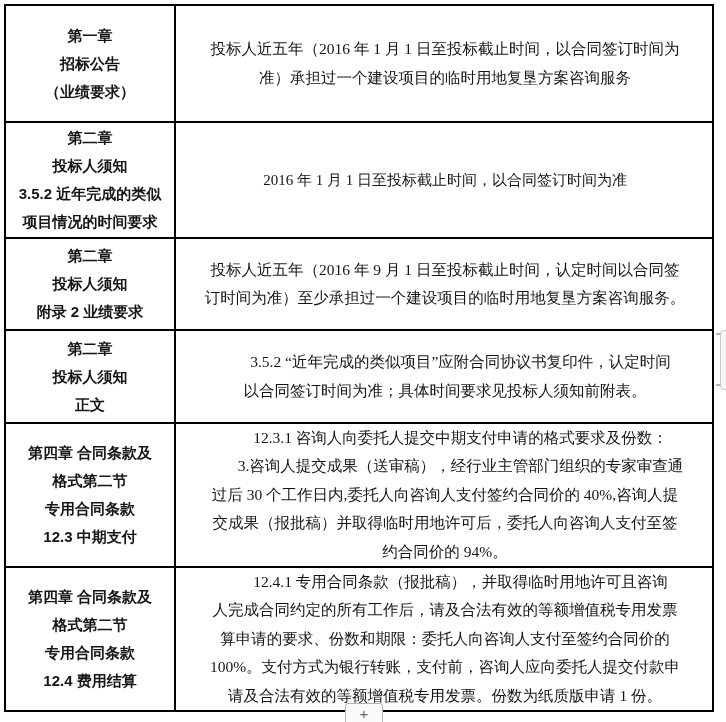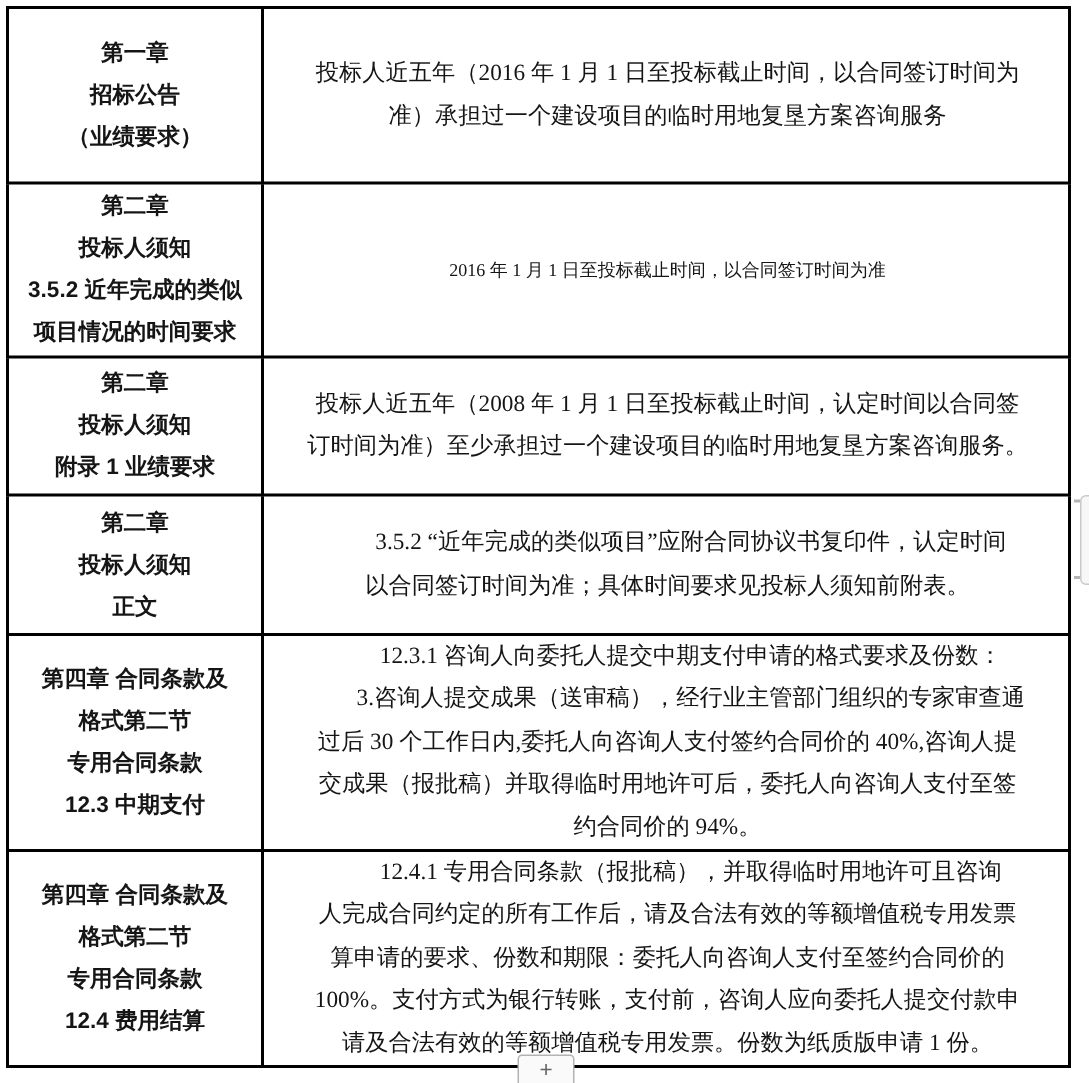--- a/index.html
+++ b/index.html
@@ -31,21 +31,21 @@
     font-weight:bold;
     font-size:15px;
   }
   .cell-left .line{line-height:28px;white-space:nowrap;}
   .cell-right{
     padding:0 5px 0 7px;
     font-size:15.5px;
     text-align:center;
   }
   .cell-right .line{line-height:28.4px;white-space:nowrap;overflow:hidden;}
-  tr.content-sm .cell-right{font-size:12px;border-radius:21px;}
+  tr.content-sm .cell-right{font-size:15px;border-radius:21px;}
   .add-btn{
     position:absolute;left:345px;top:703px;width:38px;height:22px;
     background:#fafafa;border:1px solid #b3b3b3;border-radius:3px;
     color:#666666;font-size:15px;line-height:18px;text-align:center;
     font-family:"Liberation Sans", sans-serif;padding:0;cursor:pointer;
   }
   .scroll-thumb{
     position:absolute;left:720px;top:330px;width:14px;height:58px;
     background:#f7f7f7;border:1px solid #c9c9c9;border-radius:4px;
   }
@@ -83,24 +83,24 @@
           <div class="line">项目情况的时间要求</div>
         </td>
         <td class="cell-right">
           <div class="line">2016 年 1 月 1 日至投标截止时间，以合同签订时间为准</div>
         </td>
       </tr>
       <tr>
         <td class="cell-left">
           <div class="line">第二章</div>
           <div class="line">投标人须知</div>
-          <div class="line">附录 1 业绩要求</div>
+          <div class="line">附录 2 业绩要求</div>
         </td>
         <td class="cell-right">
-          <div class="line">投标人近五年（2008 年 1 月 1 日至投标截止时间，认定时间以合同签</div>
+          <div class="line">投标人近五年（2016 年 9 月 1 日至投标截止时间，认定时间以合同签</div>
           <div class="line">订时间为准）至少承担过一个建设项目的临时用地复垦方案咨询服务。</div>
         </td>
       </tr>
       <tr>
         <td class="cell-left">
           <div class="line">第二章</div>
           <div class="line">投标人须知</div>
           <div class="line">正文</div>
         </td>
         <td class="cell-right">

